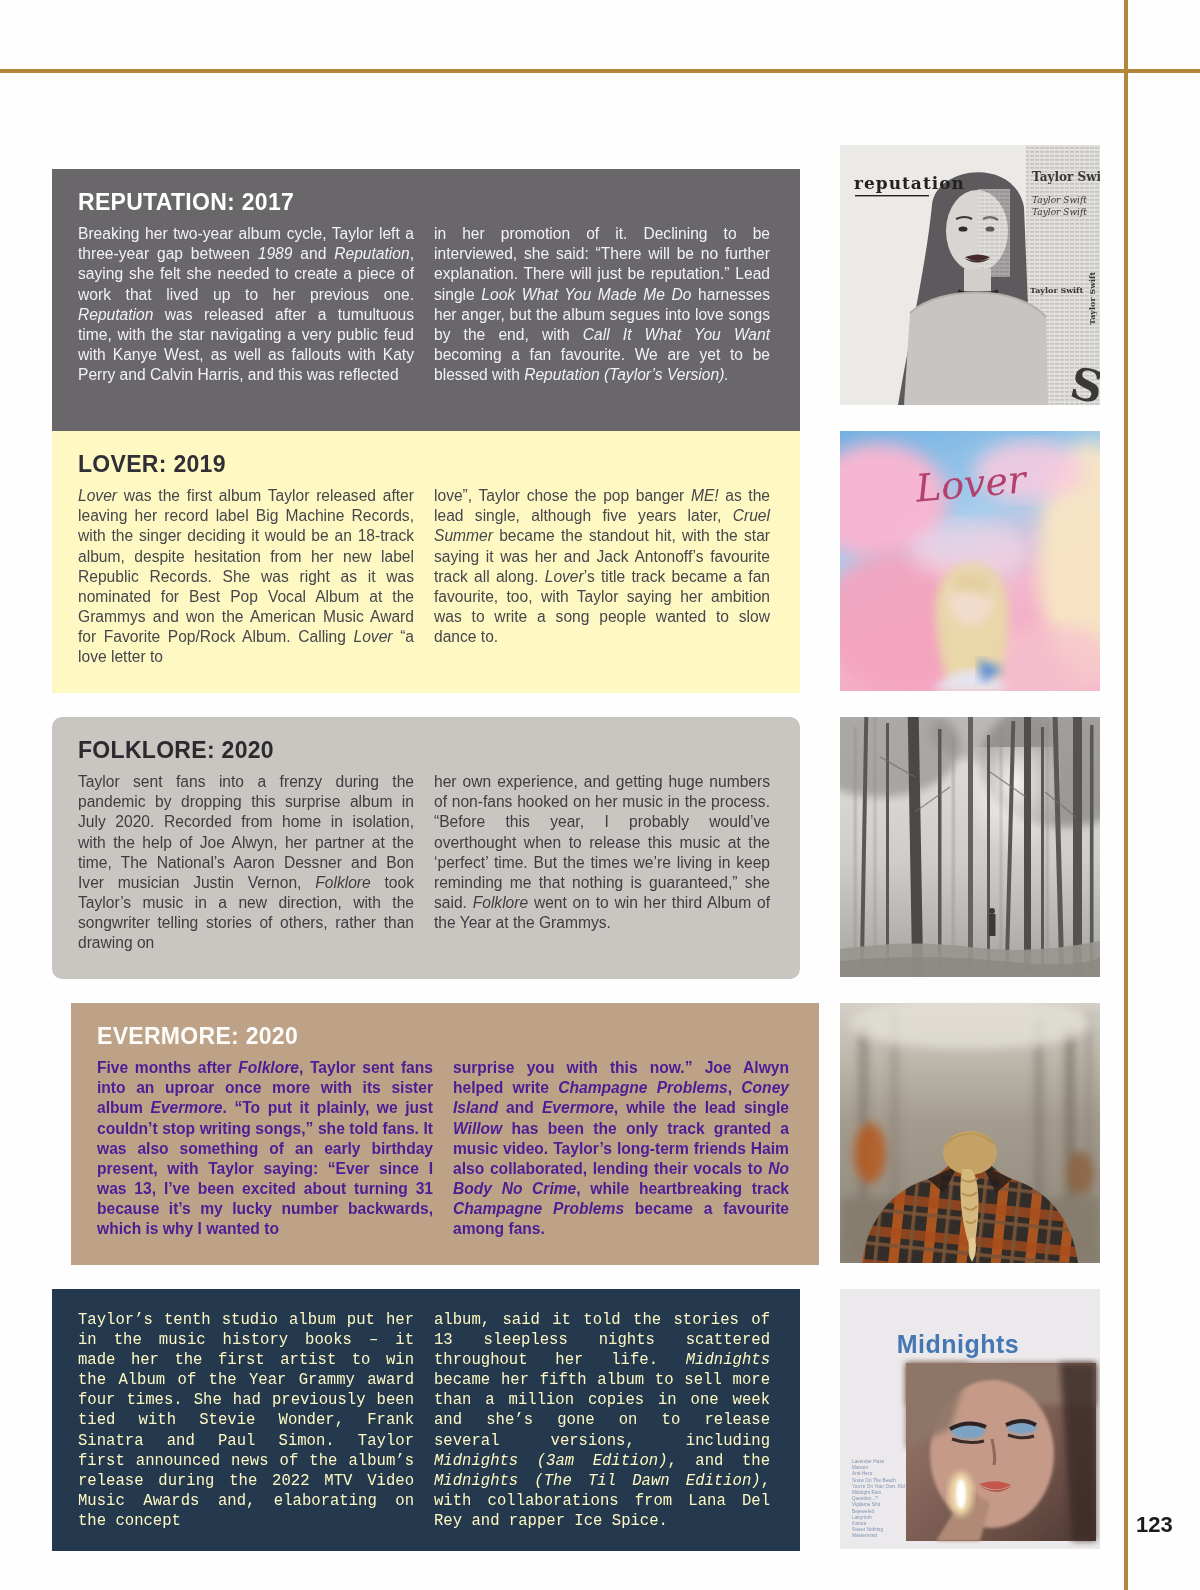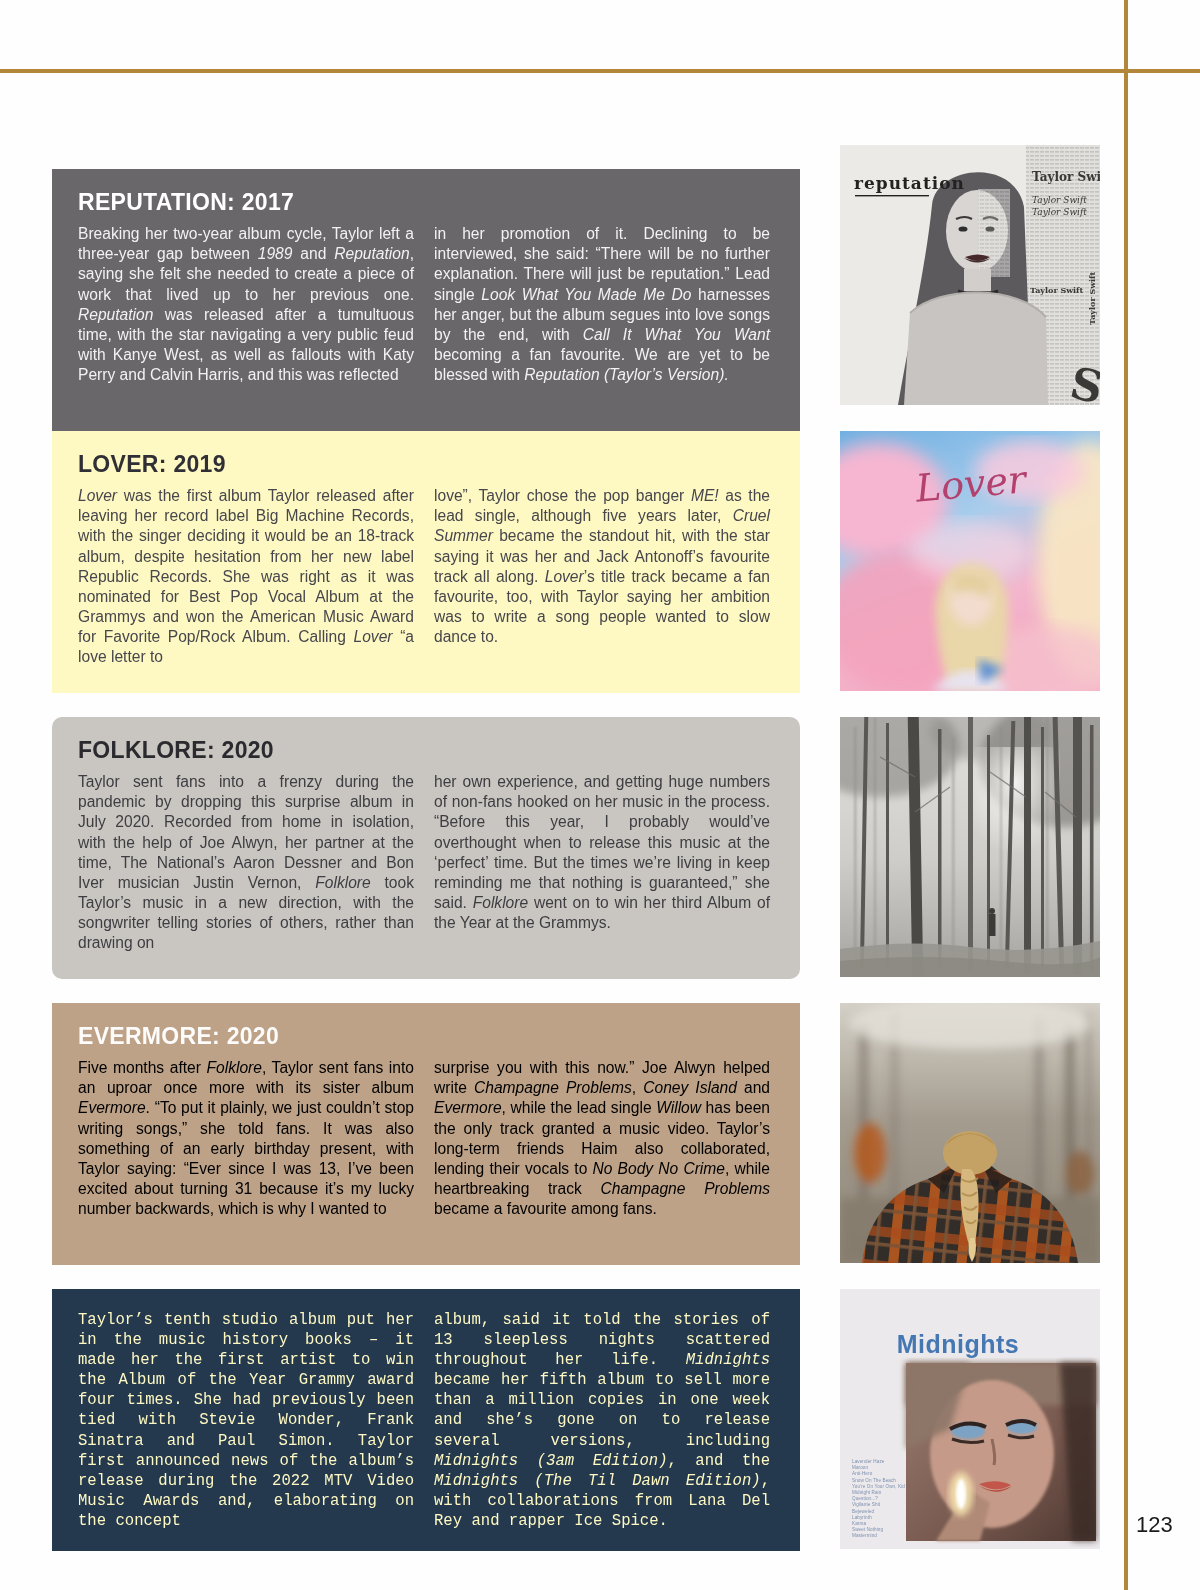--- a/index.html
+++ b/index.html
@@ -14,21 +14,21 @@
   .box {
     position:absolute; left:0; top:0; width:748px; height:262px;
     box-sizing:border-box; padding:21px 22px 0 26px;
   }
   .box h2 { margin:0 0 9px 0; font-size:23px; font-weight:bold; letter-spacing:0.3px; line-height:1.1; }
   .cols { display:flex; gap:20px; }
   .col { width:336px; margin:0; font-size:15.6px; line-height:20.1px; text-align:justify; }
   .col i { font-style:italic; }
   .cover { position:absolute; left:788px; top:0; width:260px; height:260px; }
   .cover svg { display:block; width:100%; height:100%; }
-  .pagenum { position:absolute; left:1136px; top:1512px; font-size:22px; font-weight:normal; color:#1c1b1a; }
+  .pagenum { position:absolute; left:1136px; top:1512px; font-size:22px; font-weight:bold; color:#1c1b1a; }
   .tracklist {
     position:absolute; left:12px; top:170px; width:90px;
     font-size:4.6px; line-height:6.2px; color:#7d91b0; letter-spacing:0.1px;
   }
   .tracklist div { white-space:nowrap; }
 </style>
 </head>
 <body>
 
 <div class="page">
@@ -198,23 +198,23 @@
         <circle cx="152" cy="194" r="3" fill="#3c3a38"></circle>
         <rect x="149" y="197" width="6.5" height="22" fill="#3c3a38"></rect>
 
         <path d="M0 232 Q 70 222 130 230 T 260 224 L 260 260 L 0 260 Z" fill="#98968f" opacity="0.9"></path>
         <path d="M0 244 Q 80 236 160 244 T 260 240 L 260 260 L 0 260 Z" fill="#8a887f" opacity="0.8"></path>
       </svg>
     </div>
   </div>
 
   <div class="section" style="top:1003px">
-    <div class="box" style="background-color: rgb(189, 162, 135);">
+    <div class="box" style="background-color: rgb(189, 162, 135); margin-left: 19px;">
       <h2 style="color: rgb(253, 252, 250);">EVERMORE: 2020</h2>
-      <div class="cols" style="color: #000000;">
+      <div class="cols" style="color: #4c1d95; font-weight: bold;">
         <p class="col"><span>Five months after </span><i>Folklore</i><span>, Taylor sent fans into an uproar once more with its sister album </span><i>Evermore</i><span>. “To put it plainly, we just couldn’t stop writing songs,” she told fans. It was also something of an early birthday present, with Taylor saying: “Ever since I was 13, I’ve been excited about turning 31 because it’s my lucky number backwards, which is why I wanted to</span></p>
         <p class="col"><span>surprise you with this now.” Joe Alwyn helped write </span><i>Champagne Problems</i><span>, </span><i>Coney Island</i><span> and </span><i>Evermore</i><span>, while the lead single </span><i>Willow</i><span> has been the only track granted a music video. Taylor’s long-term friends Haim also collaborated, lending their vocals to </span><i>No Body No Crime</i><span>, while heartbreaking track </span><i>Champagne Problems</i><span> became a favourite among fans.</span></p>
       </div>
     </div>
     <div class="cover">
       <svg viewBox="0 0 260 260">
         <defs>
           <linearGradient id="eve-bg" x1="0" y1="0" x2="0" y2="1">
             <stop offset="0" stop-color="#d4d0c7"></stop>
               <stop offset="0.45" stop-color="#a49c8f"></stop>

